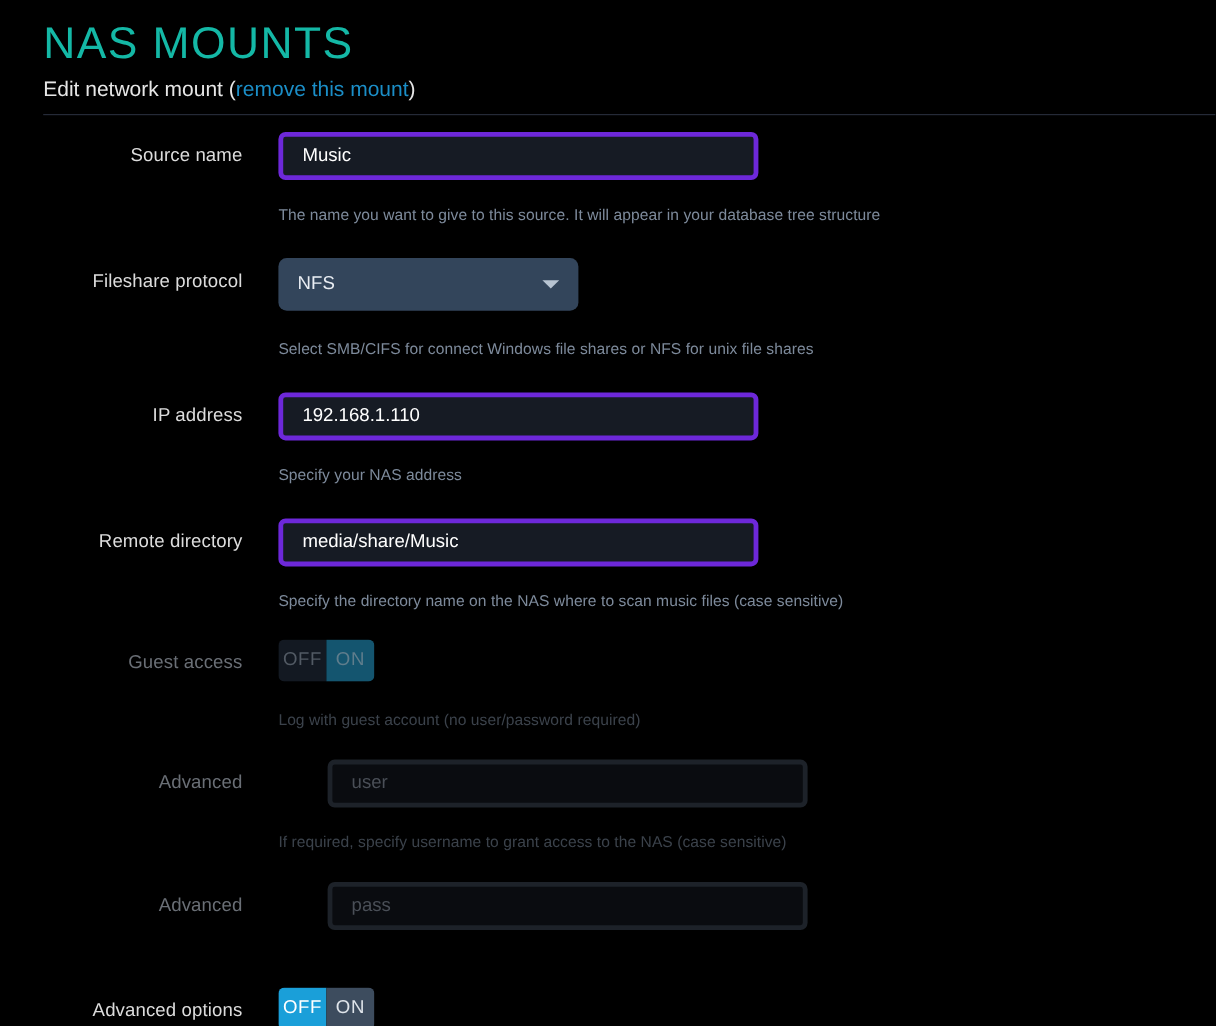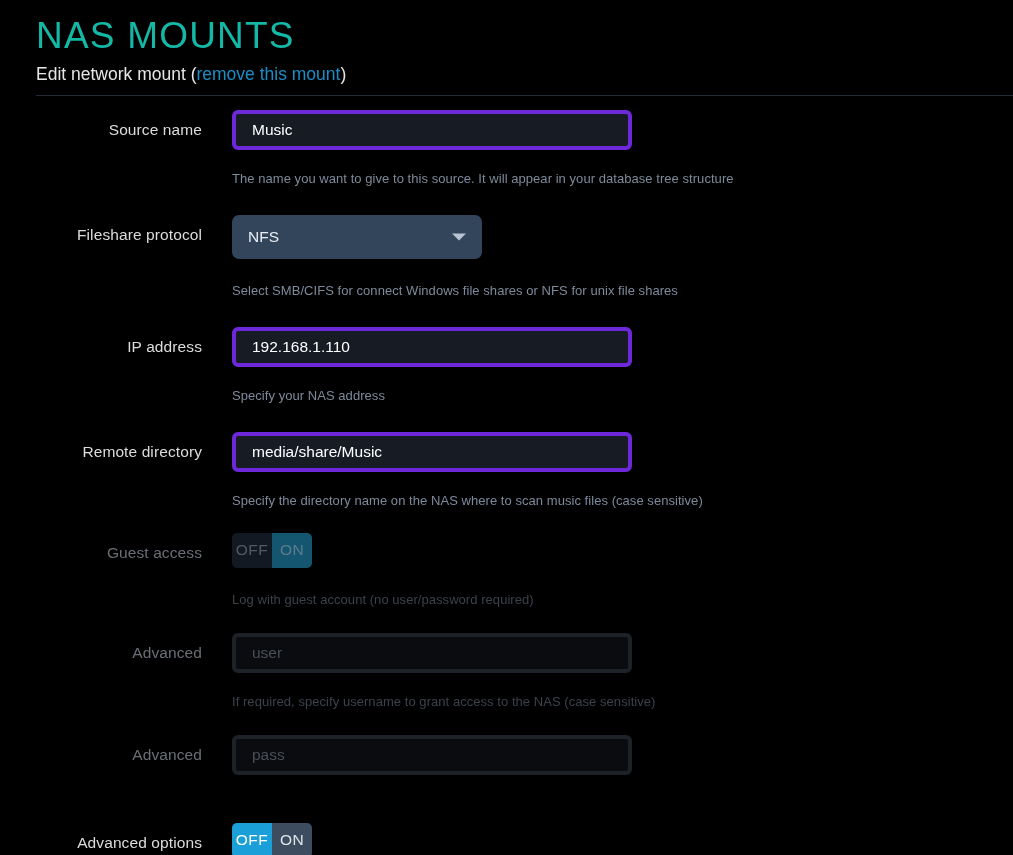--- a/index.html
+++ b/index.html
@@ -92,20 +92,21 @@
     font-family: "Liberation Sans", sans-serif;
     font-size: 15.5px;
     padding: 0 16px;
     outline: none;
   }
   .text-input::placeholder { color: #5d6572; }
   .text-input.is-disabled {
     background: #0a0c10;
     border-color: #1d2229;
     color: #4a4f57;
+    margin-left: 41px;
   }
   .text-input.is-disabled::placeholder { color: #4a4f57; }
 
   
   .select-wrap {
     position: relative;
     display: inline-block;
     width: 250px;
   }
   .select-box {

